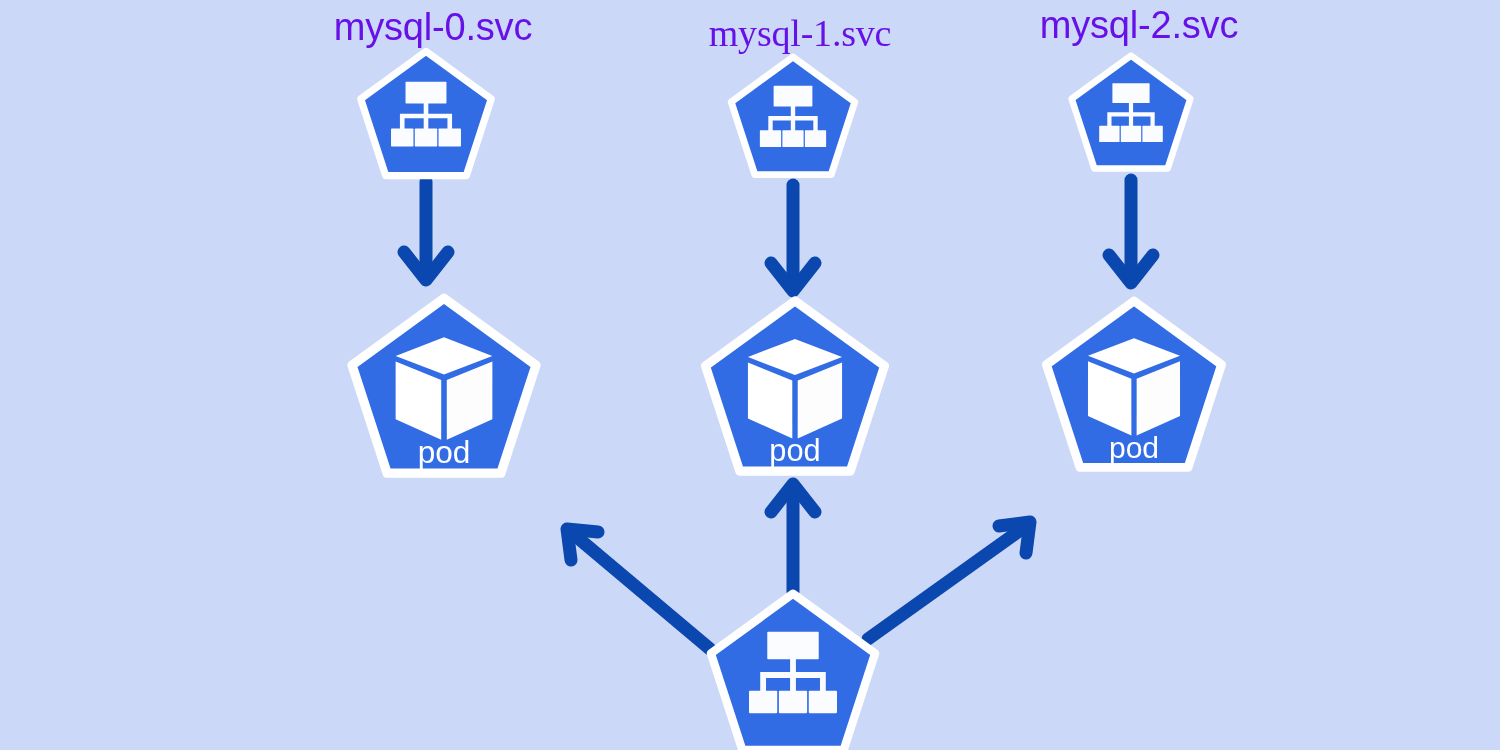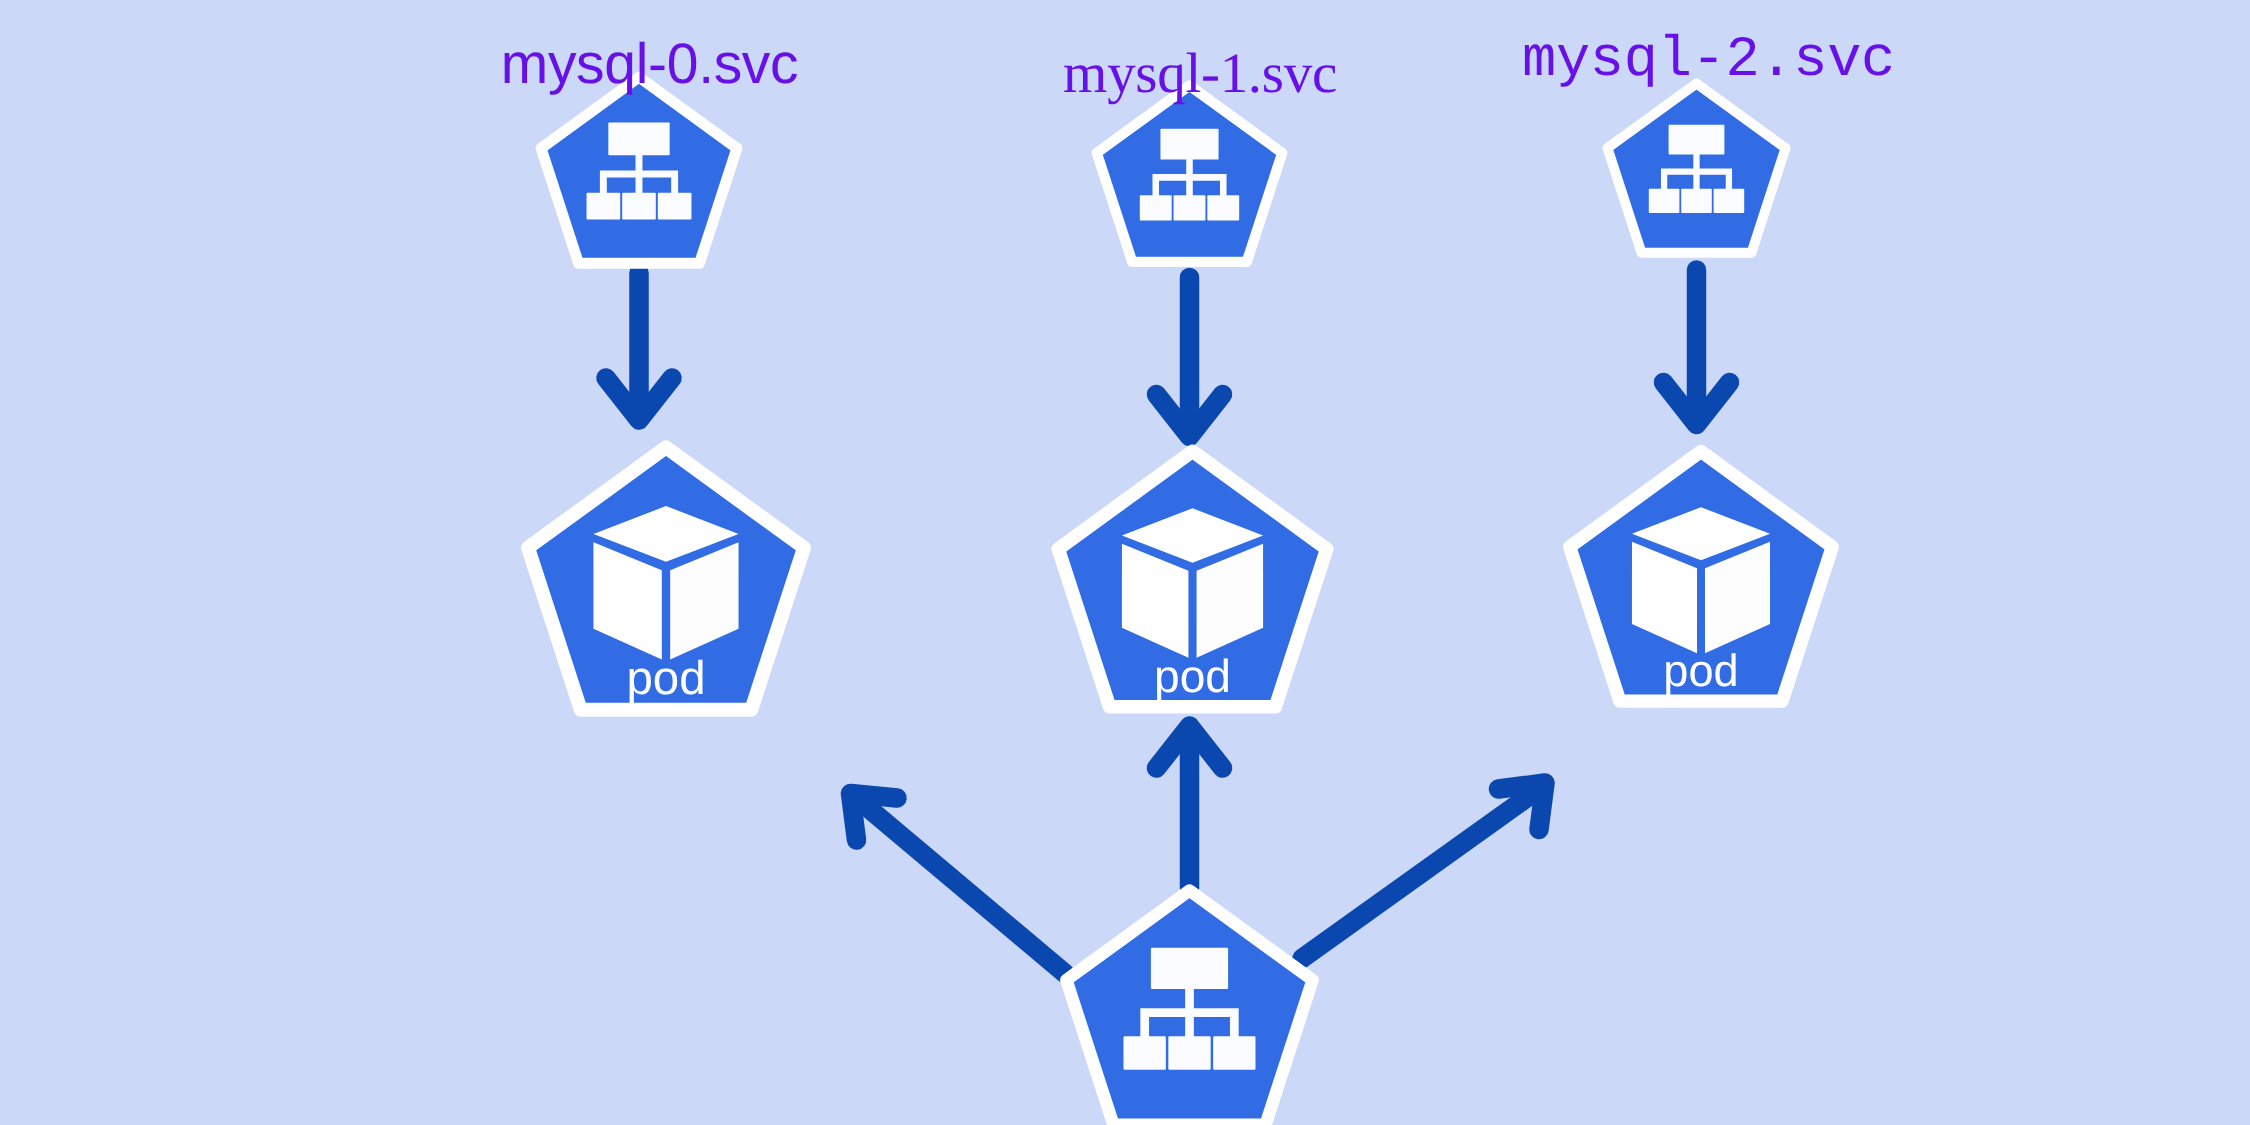--- a/index.html
+++ b/index.html
@@ -30,21 +30,20 @@
   .svc-label {
     position: absolute;
     color: #6710e8;
     font-family: "Liberation Sans", sans-serif;
     font-size: 38px;
     line-height: 1;
     white-space: nowrap;
     text-align: left;
     transform: translateX(-50%);
     letter-spacing: -0.2px;
-    margin-top: 16px;
   }
   .pod-text {
     fill: #ffffff;
     font-family: "Liberation Sans", sans-serif;
     font-size: 34px;
     text-anchor: middle;
   }
 </style>
 </head>
 <body style="background: rgb(203, 216, 247);">
@@ -168,15 +167,15 @@
           <rect x="-17" y="13" width="34" height="27" rx="1" stroke="none"></rect>
           <rect x="19" y="13" width="34" height="27" rx="1" stroke="none"></rect>
           <path d="M 0,-25 L 0,-6 M -36,-6 L 36,-6 M -36,-6 L -36,13 M 0,-6 L 0,13 M 36,-6 L 36,13" fill="none" stroke-width="7" stroke-linecap="square"></path>
         </g>
       </g>
     </g>
   </svg>
 
   <div class="svc-label" style="left:433px; top:8px;">mysql-0.svc</div>
   <div class="svc-label" style="left:800px; top:14px;font-family:Liberation Serif, serif;">mysql-1.svc</div>
-  <div class="svc-label" style="left:1139px; top:6px;font-family:Liberation Mono, monospace;">mysql-2.svc</div>
+  <div class="svc-label" style="left:1139px; top:6px;">mysql-2.svc</div>
 
 </div>
 
 </body></html>

